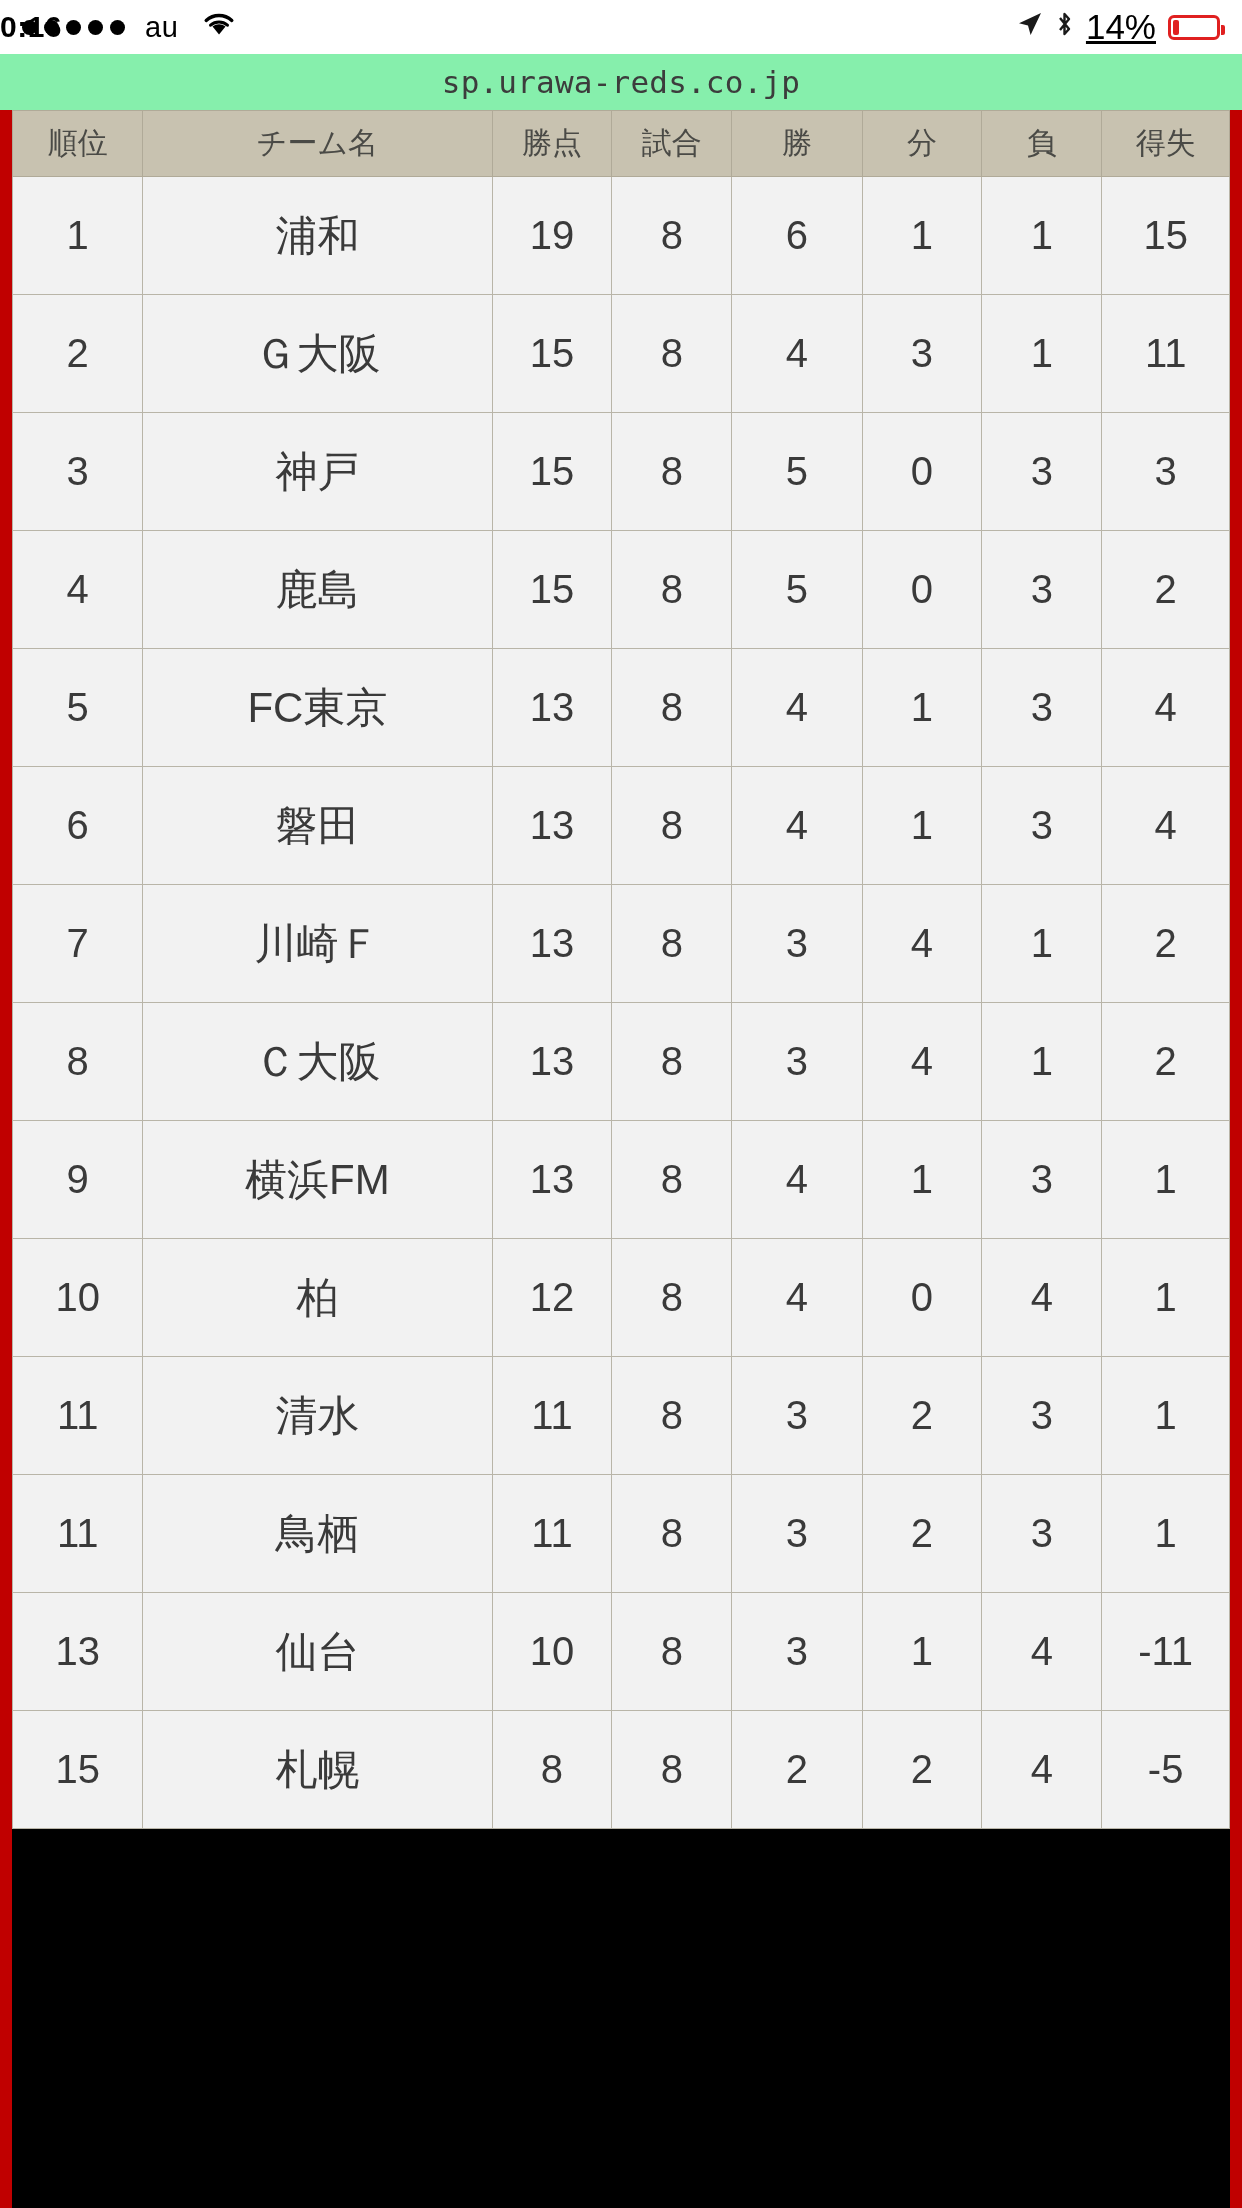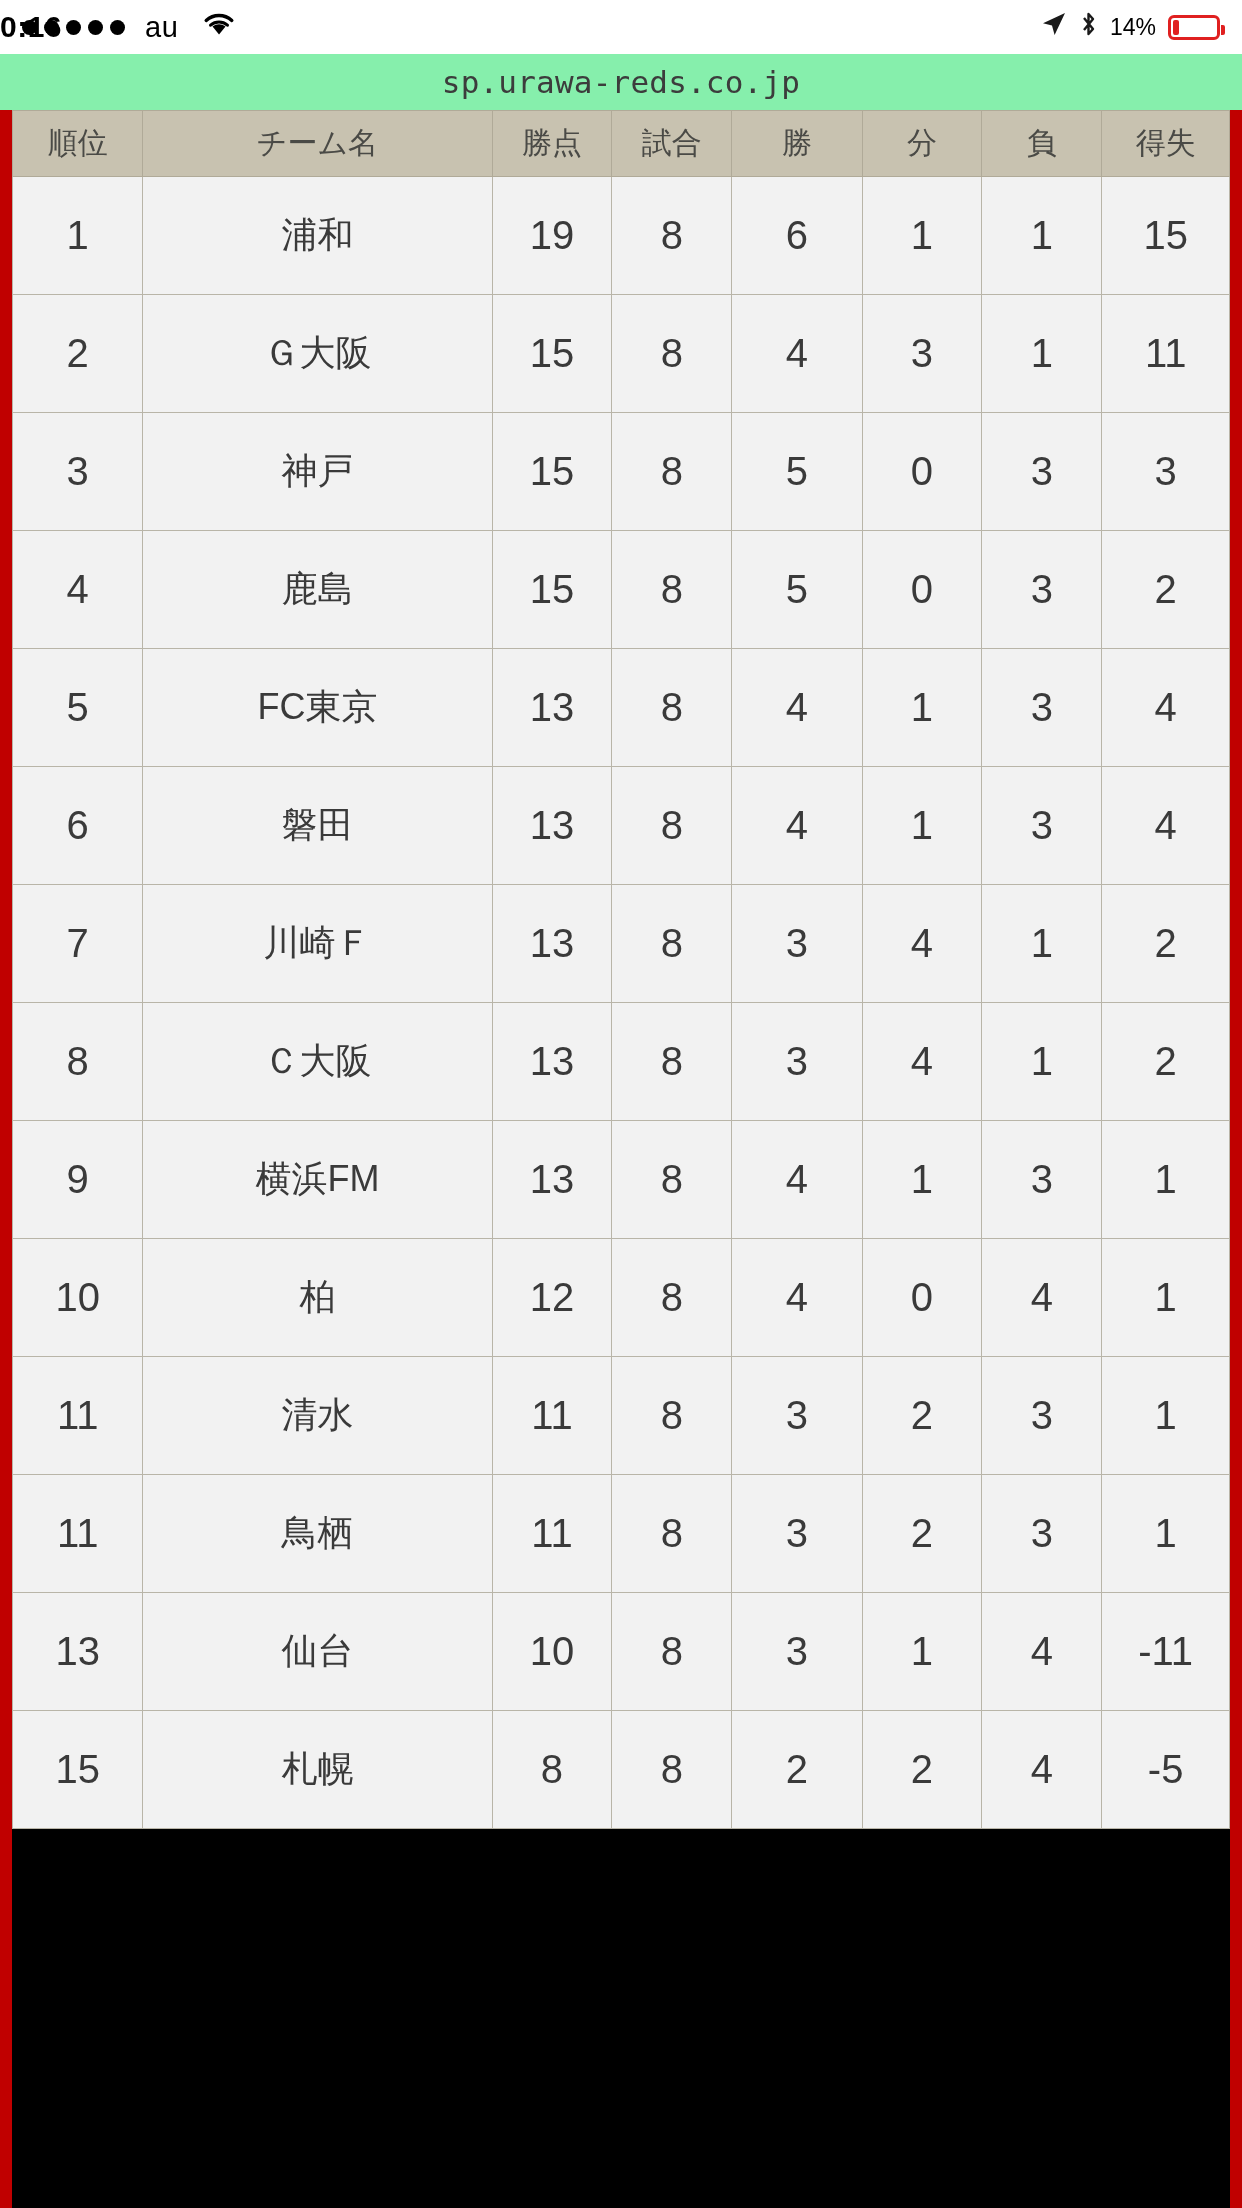--- a/index.html
+++ b/index.html
@@ -27,21 +27,21 @@
   .carrier { font-size:29px; letter-spacing:0.5px; margin-left:6px; }
   .wifi { margin-left:10px; display:block; }
   .status-center {
     position:absolute; left:0; right:11px; text-align:left;
     font-size:30px; font-weight:600; letter-spacing:0.5px;
   }
   .status-right {
     margin-left:auto; display:flex; align-items:center; gap:12px;
     font-size:29px;
   }
-  .batt-pct { font-size:23px; }
+  .batt-pct { font-size:35px;text-decoration:underline; }
   .battery {
     width:52px; height:25px; border:3px solid #e02020; border-radius:6px;
     position:relative; display:inline-block;
   }
   .battery::after {
     content:""; position:absolute; right:-8px; top:7px;
     width:4px; height:10px; background:#e02020; border-radius:0 2px 2px 0;
   }
   .battery .fill {
     position:absolute; left:2px; top:2px; bottom:2px;
@@ -88,21 +88,21 @@
     border-color:#b0aa98;
   }
   table.standings tbody td {
     background:#f2f2f2;
     font-size:40px;
     height:118px;
     color:#3a3a3a;
     font-weight:300;
   }
   table.standings tbody td.team {
-    font-size:36px;
+    font-size:42px;
   }
   
   col.c-rank { width:100px; }
   col.c-team { width:268px; }
   col.c-pts  { width:92px; }
   col.c-gp   { width:92px; }
   col.c-w    { width:100px; }
   col.c-d    { width:92px; }
   col.c-l    { width:92px; }
   col.c-gd   { width:98px; }

